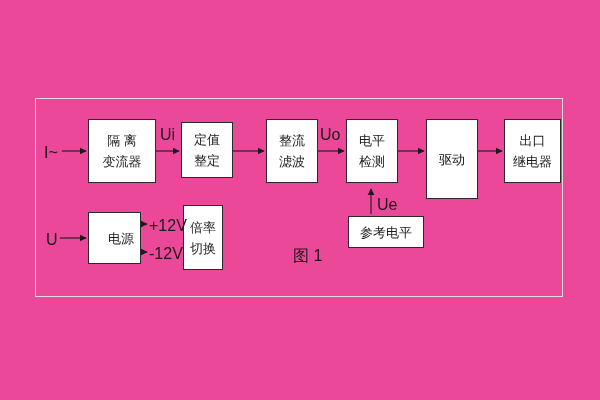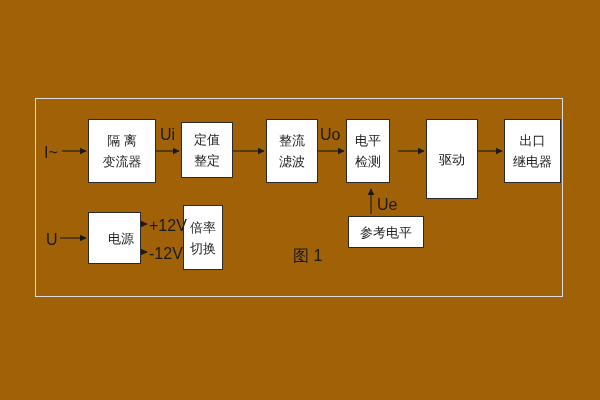--- a/index.html
+++ b/index.html
@@ -4,21 +4,21 @@
 <style>
   html, body { margin: 0; padding: 0; }
   body {
     font-family: "Liberation Sans", "DejaVu Sans", sans-serif;
     background: #ffffff;
   }
   .stage {
     position: relative;
     width: 600px;
     height: 400px;
-    background: #a16207;
+    background: #ec4899;
     overflow: hidden;
   }
   .frame {
     position: absolute;
     left: 35px;
     top: 98px;
     width: 528px;
     height: 199px;
     border: 1px solid #dcdcdc;
     box-sizing: border-box;
@@ -88,21 +88,21 @@
   <div class="block" style="left:181px; top:122px; width:52px; height:56px;">
     <span>定值</span>
     <span>整定</span>
   </div>
 
   <div class="block" style="left:266px; top:119px; width:52px; height:64px;">
     <span>整流</span>
     <span>滤波</span>
   </div>
 
-  <div class="block" style="left:346px; top:119px; width:44px; height:64px;">
+  <div class="block" style="left:346px; top:119px; width:52px; height:64px;">
     <span>电平</span>
     <span>检测</span>
   </div>
 
   <div class="block" style="left:426px; top:119px; width:52px; height:80px;">
     <span>驱动</span>
   </div>
 
   <div class="block" style="left:504px; top:119px; width:57px; height:64px;">
     <span>出口</span>

